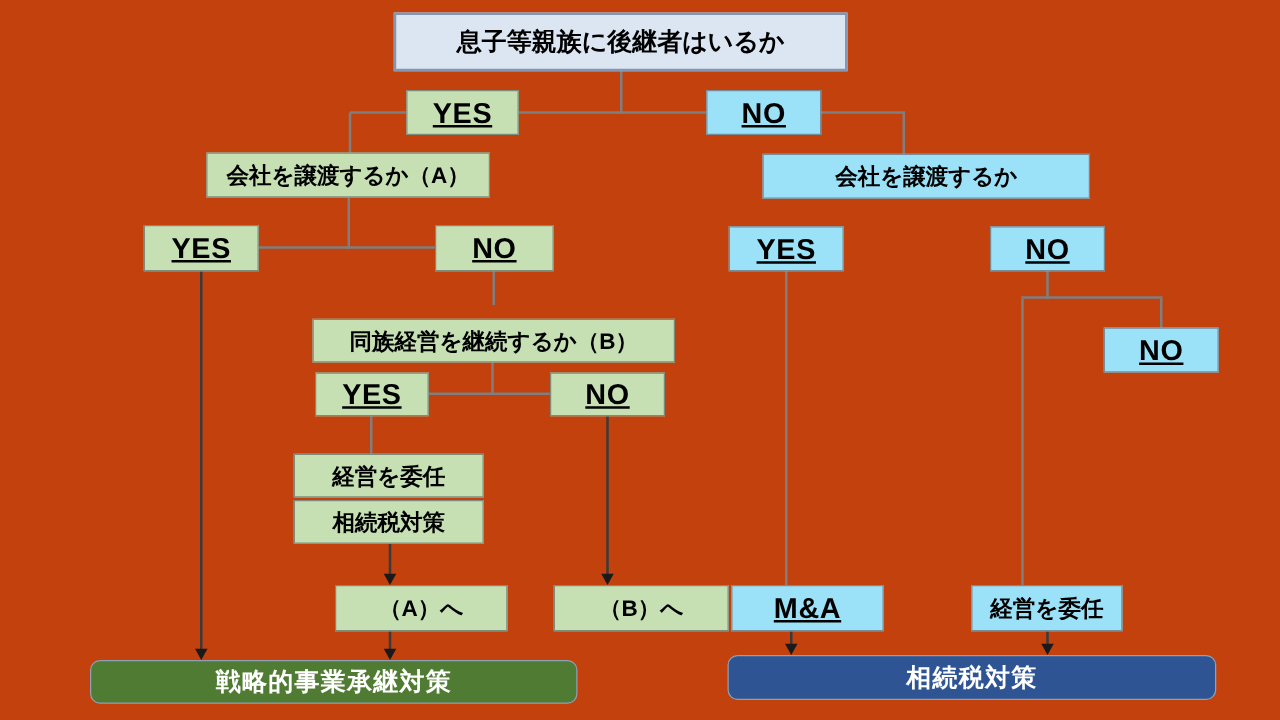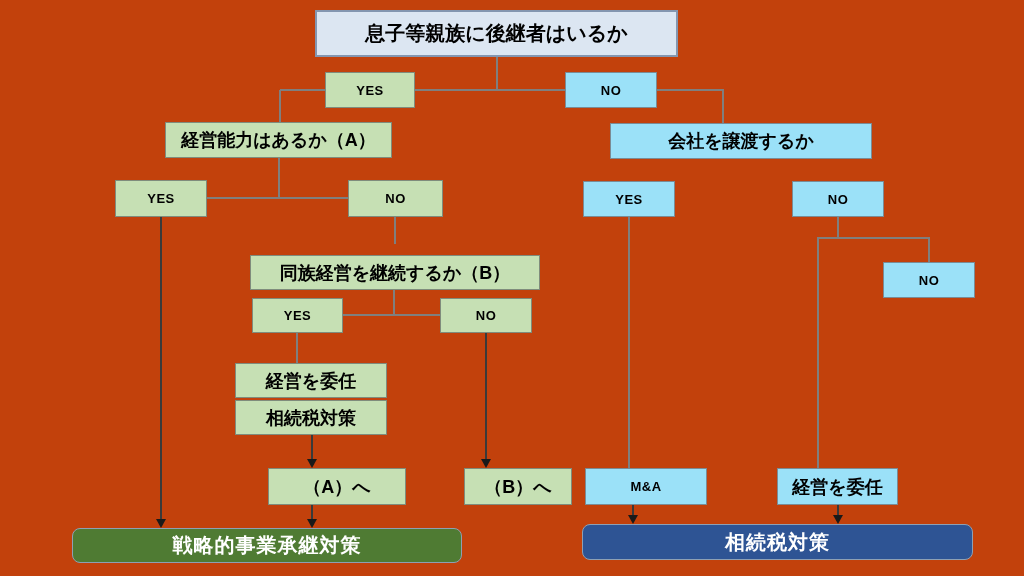--- a/index.html
+++ b/index.html
@@ -8,21 +8,21 @@
     font-family:"Liberation Sans","DejaVu Sans",sans-serif;overflow:hidden;
   }
   .box{
     position:absolute;display:flex;align-items:center;justify-content:center;
     box-sizing:border-box;font-weight:bold;color:#000;text-align:center;white-space:nowrap;
   }
   .g{background:#c6e0b4;border:1.6px solid #7f8c7c;}
   .c{background:#9be1f8;border:1.6px solid #7b8b94;}
   .root{background:#dce6f2;border:2px solid #8496b0;font-size:20px;}
   .jp{font-size:18px;}
-  .yn{font-size:13px;letter-spacing:0.5px;}
+  .yn{font-size:23px;letter-spacing:0.5px;text-decoration:underline;}
   .bar{
     border-radius:8px;color:#ffffff;font-size:20px;letter-spacing:1px;
     border:1.6px solid #8da0b4;
   }
   .bar-green{background:#4f7b33;}
   .bar-blue{background:#2e5494;}
   .line{position:absolute;background:#7f7f7f;}
   .aline{position:absolute;background:#3a3a3a;width:1.6px;}
   .ahead{
     position:absolute;width:0;height:0;
@@ -68,39 +68,39 @@
 
   <div class="aline" style="left:837px;top:505px;height:11px"></div>
   <div class="ahead" style="left:833px;top:515px"></div>
 
   <div class="box root" style="left:315px;top:10px;width:363px;height:47px">息子等親族に後継者はいるか</div>
 
   <div class="box g yn" style="left:325px;top:72px;width:90px;height:36px">YES</div>
 
   <div class="box c yn" style="left:565px;top:72px;width:92px;height:36px">NO</div>
 
-  <div class="box g jp" style="left:165px;top:122px;width:227px;height:36px">経営能力はあるか（A）</div>
+  <div class="box g jp" style="left:165px;top:122px;width:227px;height:36px">会社を譲渡するか（A）</div>
 
   <div class="box g yn" style="left:115px;top:180px;width:92px;height:37px">YES</div>
 
   <div class="box g yn" style="left:348px;top:180px;width:95px;height:37px">NO</div>
 
   <div class="box g jp" style="left:250px;top:255px;width:290px;height:35px">同族経営を継続するか（B）</div>
 
   <div class="box g yn" style="left:252px;top:298px;width:91px;height:35px">YES</div>
 
   <div class="box g yn" style="left:440px;top:298px;width:92px;height:35px">NO</div>
 
   <div class="box g jp" style="left:235px;top:363px;width:152px;height:35px">経営を委任</div>
 
   <div class="box g jp" style="left:235px;top:400px;width:152px;height:35px">相続税対策</div>
 
   <div class="box g jp" style="left:268px;top:468px;width:138px;height:37px">（A）へ</div>
 
-  <div class="box g jp" style="left:464px;top:468px;width:108px;height:37px">（B）へ</div>
+  <div class="box g jp" style="left:443px;top:468px;width:140px;height:37px">（B）へ</div>
 
   <div class="box bar bar-green" style="left:72px;top:528px;width:390px;height:35px">戦略的事業承継対策</div>
 
   <div class="box c jp" style="left:610px;top:123px;width:262px;height:36px">会社を譲渡するか</div>
 
   <div class="box c yn" style="left:583px;top:181px;width:92px;height:36px">YES</div>
 
   <div class="box c yn" style="left:792px;top:181px;width:92px;height:36px">NO</div>
 
   <div class="box c yn" style="left:883px;top:262px;width:92px;height:36px">NO</div>

